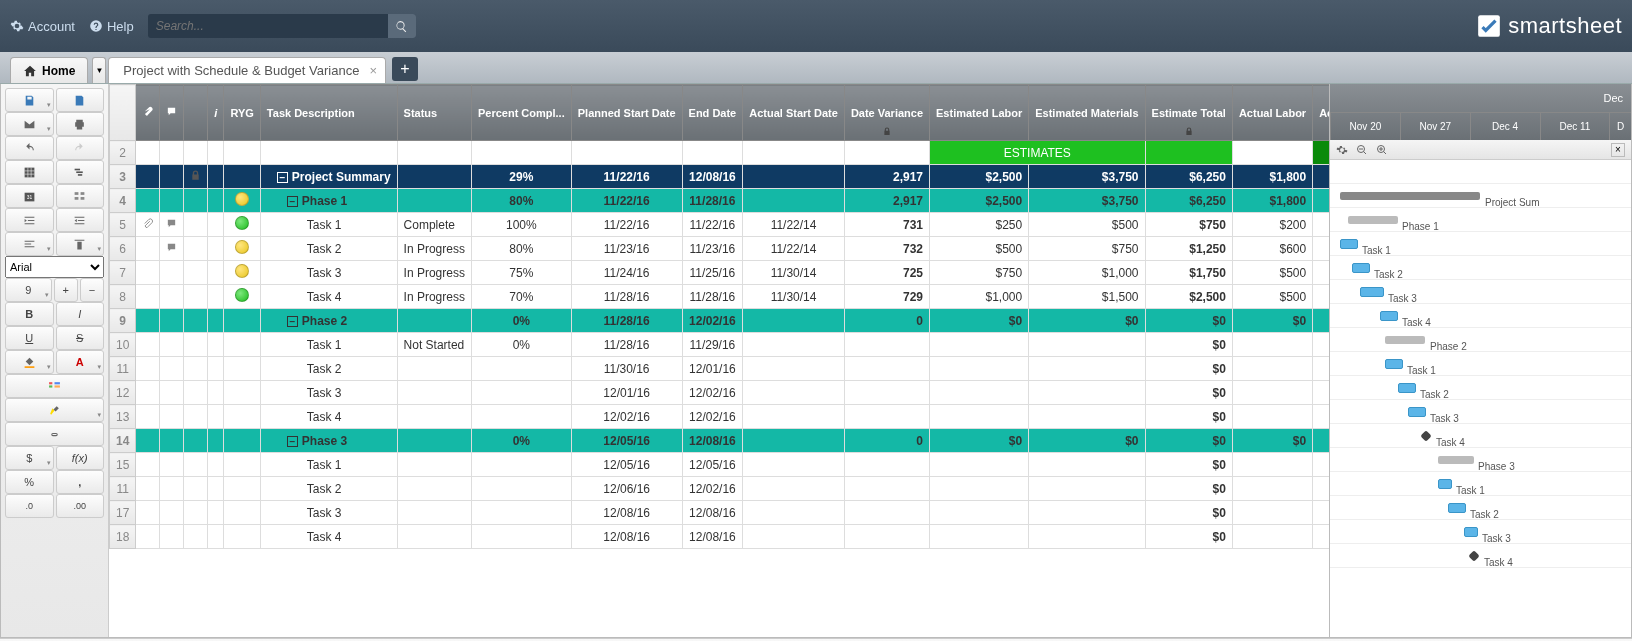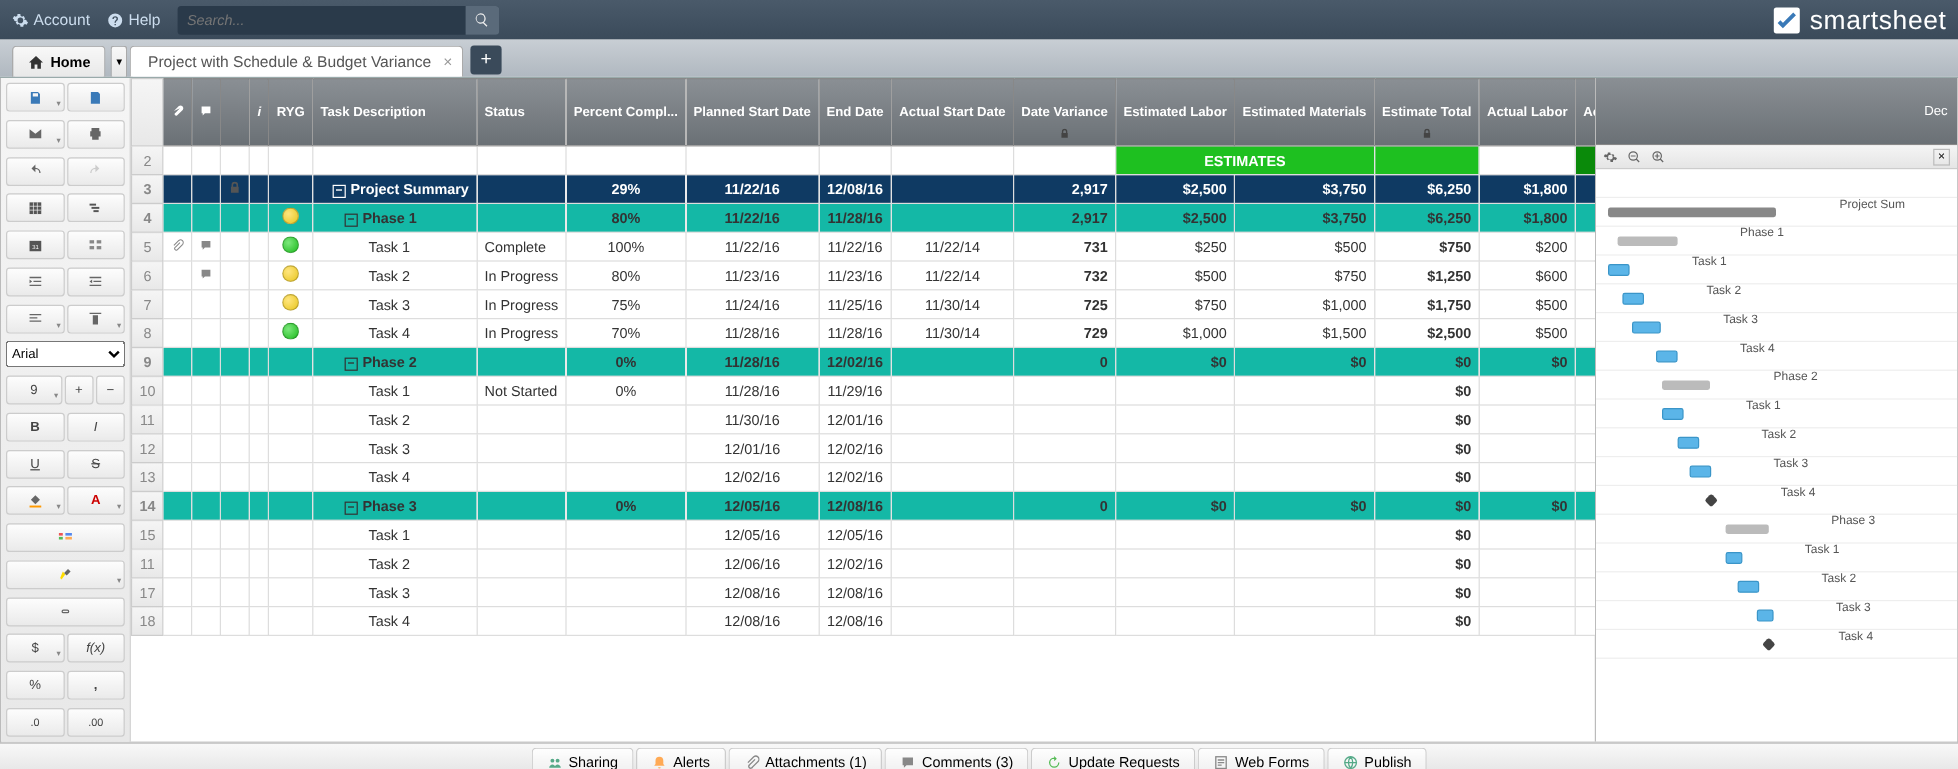--- a/index.html
+++ b/index.html
@@ -1,57 +1,57 @@
 <!DOCTYPE html>
 <html><head>
 <meta charset="utf-8">
 <style>
 * { box-sizing: border-box; margin: 0; padding: 0; }
 body { font-family: Arial, sans-serif; font-size: 12px; background: #fff; overflow: hidden; width: 1632px; height: 641px; position: relative; }
 
 
-.topbar { height: 33px; background: linear-gradient(#4a5a6a,#3a4a5a); display: flex; align-items: center; padding: 0 10px; color: #cde; }
+.topbar { height: 52px; background: linear-gradient(#4a5a6a,#3a4a5a); display: flex; align-items: center; padding: 0 10px; color: #cde; }
 .topbar .link { display: flex; align-items: center; gap: 4px; margin-right: 14px; cursor: pointer; font-size: 13px; }
 .topbar .link svg { width: 14px; height: 14px; fill: #cde; }
 .search-wrap { display: flex; align-items: center; background: #2a3a4a; border-radius: 3px; height: 24px; }
 .search-wrap input { background: transparent; border: none; outline: none; color: #cde; padding: 0 8px; width: 240px; font-size: 12px; font-style: italic; }
 .search-btn { width: 28px; height: 24px; background: #5a6a7a; border: none; border-radius: 0 3px 3px 0; cursor: pointer; display:flex; align-items:center; justify-content:center;}
 .search-btn svg { width: 13px; height: 13px; fill: #eee; }
 .brand { margin-left: auto; display: flex; align-items: center; color: #fff; font-size: 22px; font-weight: 300; letter-spacing: 0.5px; }
 .brand svg { width: 26px; height: 26px; margin-right: 6px; }
 
 
 .tabstrip { height: 32px; background: linear-gradient(#c8ced4,#b0b8c0); display: flex; align-items: flex-end; padding-left: 10px; border-bottom:1px solid #9aa; }
 .home-tab { background: linear-gradient(#f8f8f8,#e8e8e8); border: 1px solid #aaa; border-bottom: none; border-radius: 4px 4px 0 0; height: 26px; display: flex; align-items: center; gap: 5px; padding: 0 12px; font-weight: bold; cursor: pointer; }
 .home-tab svg { width: 14px; height: 14px; fill: #333; }
 .dropdown-tiny { width: 14px; height: 26px; background: linear-gradient(#f8f8f8,#e8e8e8); border:1px solid #aaa; border-bottom:none; display:flex; align-items:center; justify-content:center; cursor:pointer; margin-left:4px; border-radius:3px 3px 0 0;}
 .sheet-tab { background: #fff; border: 1px solid #aaa; border-bottom: none; border-radius: 4px 4px 0 0; height: 26px; display: flex; align-items: center; padding: 0 8px 0 14px; margin-left: 2px; color: #555; font-size: 13px; cursor: pointer; }
 .sheet-tab .close { margin-left: 10px; color: #999; cursor: pointer; }
 .add-tab { width: 26px; height: 24px; background: #3a4a5a; color: #fff; border-radius: 3px; display: flex; align-items: center; justify-content: center; margin-left: 6px; cursor: pointer; font-size: 16px; margin-bottom:2px;}
 
 
 .body-area { display: flex; height: 554px; border:1px solid #bbb; border-top:none;}
-.left-toolbar { width: 108px; background: linear-gradient(#f5f5f5,#e8e8e8); border-right: 1px solid #ccc; padding: 4px; display:flex; flex-direction:column; gap:0; overflow:hidden;justify-content:space-between;}
+.left-toolbar { width: 108px; background: linear-gradient(#f5f5f5,#e8e8e8); border-right: 1px solid #ccc; padding: 4px; display:flex; flex-direction:column; gap:0; overflow:hidden;}
 .tb-row { display: flex; gap: 2px; }
 .tb-btn { flex: 1; height: 24px; background: linear-gradient(#fdfdfd,#eaeaea); border: 1px solid #ccc; border-radius: 3px; cursor: pointer; display:flex; align-items:center; justify-content:center; font-size:11px; color:#444; position:relative;}
 .tb-btn.wide { flex: 1; }
 .tb-btn svg { width:13px; height:13px; }
 .tb-btn .caret { position:absolute; right:2px; bottom:2px; font-size:7px; color:#888;}
 .font-sel { width: 100%; height: 22px; font-size: 11px; }
 
 
 .grid-area { flex: 1; display: flex; flex-direction: column; overflow: hidden; position:relative;}
 .grid-scroll { overflow: auto; flex: 1; }
 table.grid { border-collapse: collapse; table-layout: fixed; }
 table.grid th, table.grid td { border: 1px solid #ddd; padding: 0 6px; height: 24px; font-size: 12px; white-space: nowrap; overflow:hidden; }
 table.grid thead th { background: linear-gradient(#8a8f94,#6a7075); color: #fff; font-weight: bold; height: 56px; vertical-align: middle; text-align: left; font-size: 11px; position:relative; border-color:#888;}
 table.grid thead th.narrow { text-align:center; }
 table.grid .rownum { background: linear-gradient(#f5f5f5,#e8e8e8); text-align: center; color: #888; width: 40px; border-color:#ccc;}
 .lock-icon-th { position:absolute; bottom:2px; left:50%; transform:translateX(-50%); }
-tr.section-label td.est { background: #1ec020; color:#fff; font-weight:bold; text-align:center; }
+tr.section-label td.est { background: #1ec020; color:#fff; font-weight:normal; text-align:center; }
 tr.section-label td.act { background: #0a8a0a; color:#fff; font-weight:bold; text-align:center; }
 tr.summary td { background: #0f3a63; color: #fff; font-weight: bold; }
 tr.phase td { background: #14b8a6; font-weight: bold; color:#333;}
 tr.plain td { background: #fff; color:#333;}
 td.num { text-align: right; }
 td.center { text-align: center; }
 .ryg { width: 14px; height: 14px; border-radius: 50%; display: inline-block; border:1px solid rgba(0,0,0,0.2);}
 .ryg.green { background: radial-gradient(circle at 35% 35%, #7de87d, #1ebb1e); }
 .ryg.yellow { background: radial-gradient(circle at 35% 35%, #ffe680, #e8c51e); }
 .collapse { display:inline-block; width:11px; height:11px; border:1px solid currentColor; text-align:center; line-height:9px; font-size:10px; margin-right:4px; cursor:pointer;}
@@ -65,21 +65,21 @@
 .gantt-tools { height:20px; background:linear-gradient(#f5f5f5,#e5e5e5); border-bottom:1px solid #ccc; display:flex; align-items:center; gap:8px; padding:0 6px;}
 .gantt-tools svg{width:12px;height:12px;fill:#666;cursor:pointer;}
 .gantt-tools .close-x { margin-left:auto; border:1px solid #bbb; width:14px; height:14px; display:flex; align-items:center; justify-content:center; font-size:10px; cursor:pointer;}
 .gantt-rows { flex:1; overflow:hidden; position:relative;}
 .gantt-row { height:24px; border-bottom:1px solid #eee; position:relative; font-size:10px;}
 .gbar { position:absolute; height:12px; top:6px; border-radius:2px;}
 .gbar.summary { background:#888; height:8px; top:8px;}
 .gbar.phase { background:#bbb; height:8px; top:8px;}
 .gbar.task { background:#5bb5e8; height:10px; top:7px; border:1px solid #3a95c8;}
 .gbar.milestone { width:8px; height:8px; background:#444; transform:rotate(45deg); top:8px;}
-.glabel { position:absolute; top:0; font-size:10px; color:#555; white-space:nowrap;margin-left:48px;}
+.glabel { position:absolute; top:13px; font-size:10px; color:#555; white-space:nowrap;}
 
 
 .bottom { height: 30px; background: linear-gradient(#f8f8f8,#e2e2e2); border-top:1px solid #ccc; display:flex; align-items:center; justify-content:center; gap:0; font-size:12px;}
 .btab { padding: 4px 12px; border:1px solid #ccc; border-bottom:none; background:linear-gradient(#fefefe,#eee); display:flex; align-items:center; gap:5px; cursor:pointer; border-radius:4px 4px 0 0; margin:0 1px;}
 .btab svg{width:13px;height:13px;}
 </style>
 </head>
 <body>
 
 <div class="topbar">
@@ -739,20 +739,27 @@
 
     </tr>
           </tbody>
       </table>
     </div>
   </div>
 
   <div class="gantt">
     <div class="gantt-head">
       <div class="gantt-month">Dec</div>
+      <div class="gantt-weeks">
+        <div>Nov 20</div>
+        <div>Nov 27</div>
+        <div>Dec 4</div>
+        <div>Dec 11</div>
+        <div style="flex:0.3">D</div>
+      </div>
     </div>
     <div class="gantt-tools">
       <svg viewBox="0 0 24 24">
           <path d="M12 8a4 4 0 100 8 4 4 0 000-8zm9 4l2 1.6-2 3.4-2.4-1-2 1.2-.4 2.6h-4l-.4-2.6-2-1.2-2.4 1-2-3.4 2-1.6L3 12l-2-1.6 2-3.4 2.4 1 2-1.2L7.8 4h4l.4 2.6 2 1.2 2.4-1 2 3.4-2 1.6z"></path>
         </svg>
       <svg viewBox="0 0 24 24">
           <circle cx="10" cy="10" r="7" fill="none" stroke="#666" stroke-width="2"></circle>
           <path d="M6 10h8M15 15l5 5" stroke="#666" stroke-width="2"></path>
         </svg>
       <svg viewBox="0 0 24 24">

